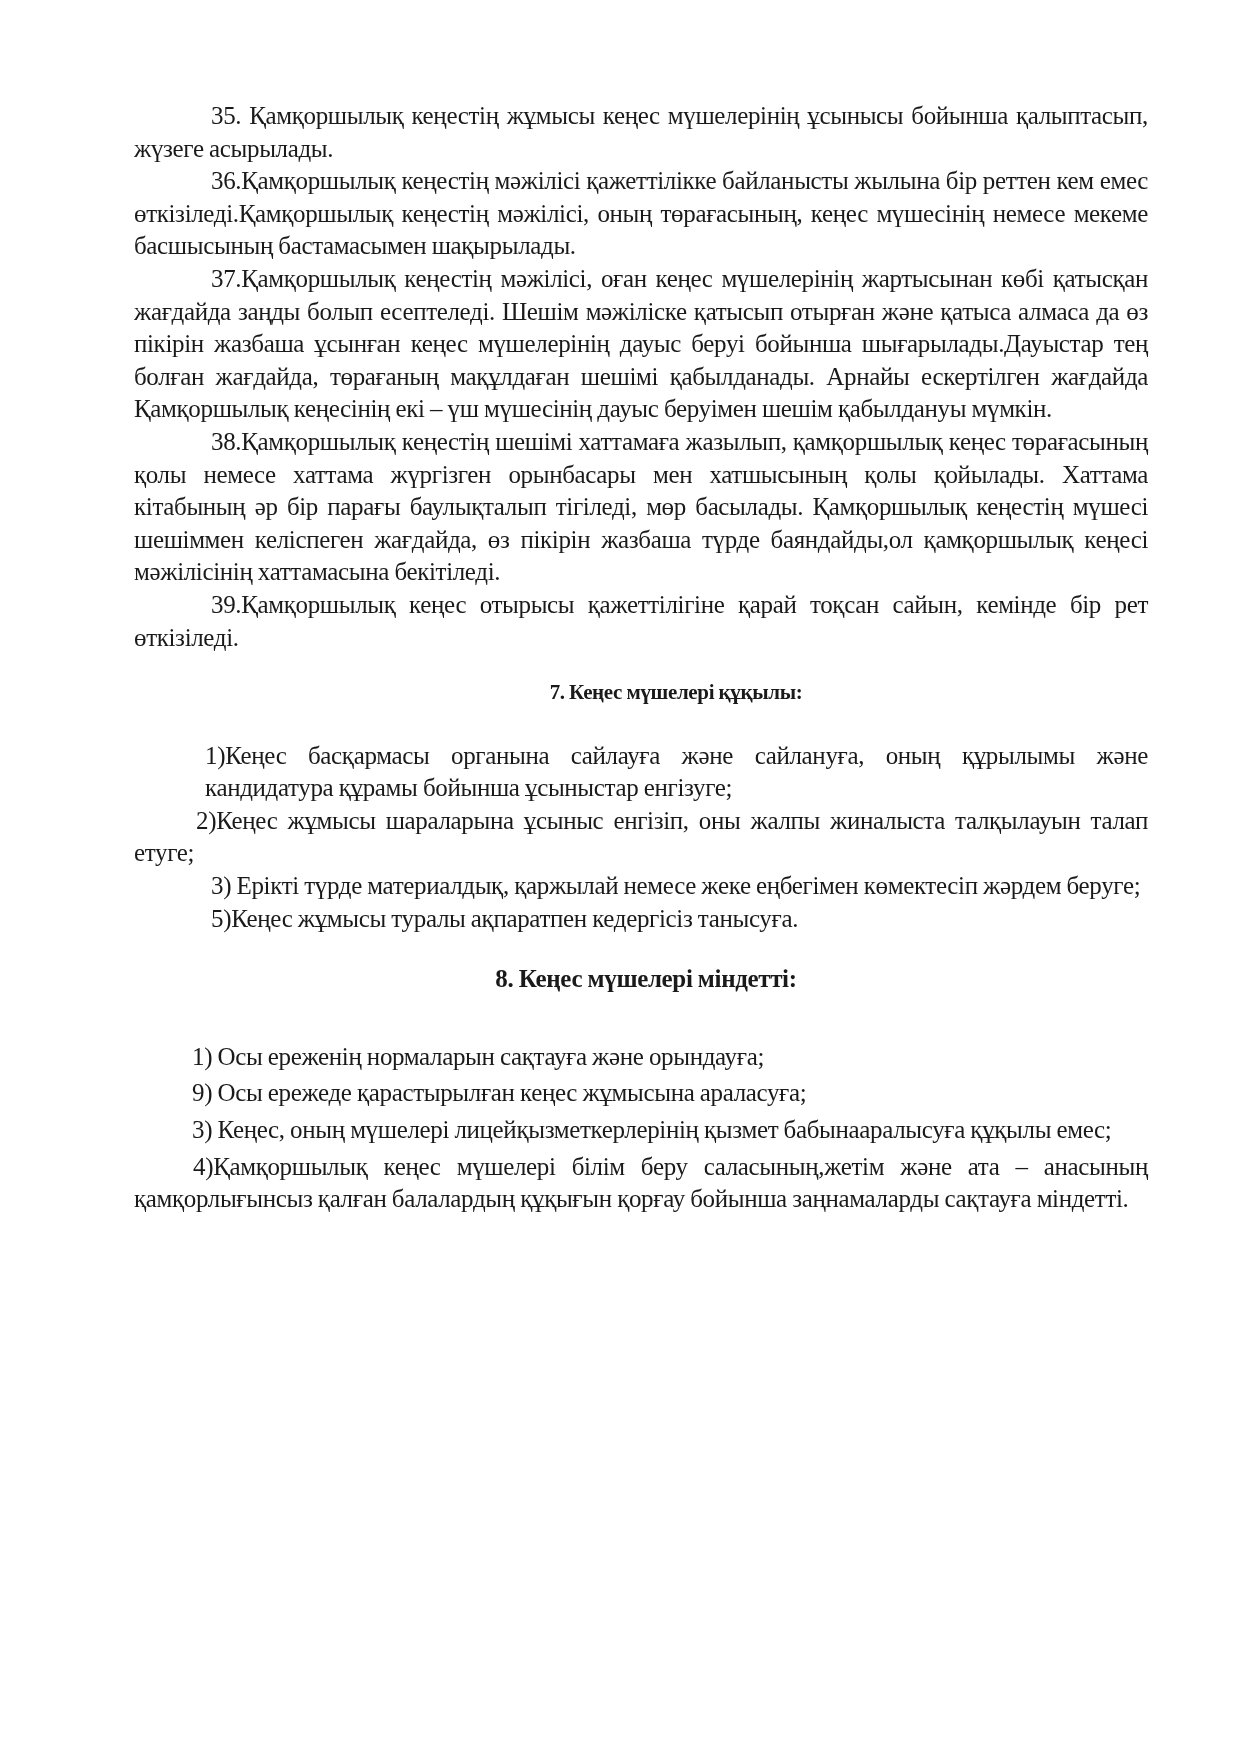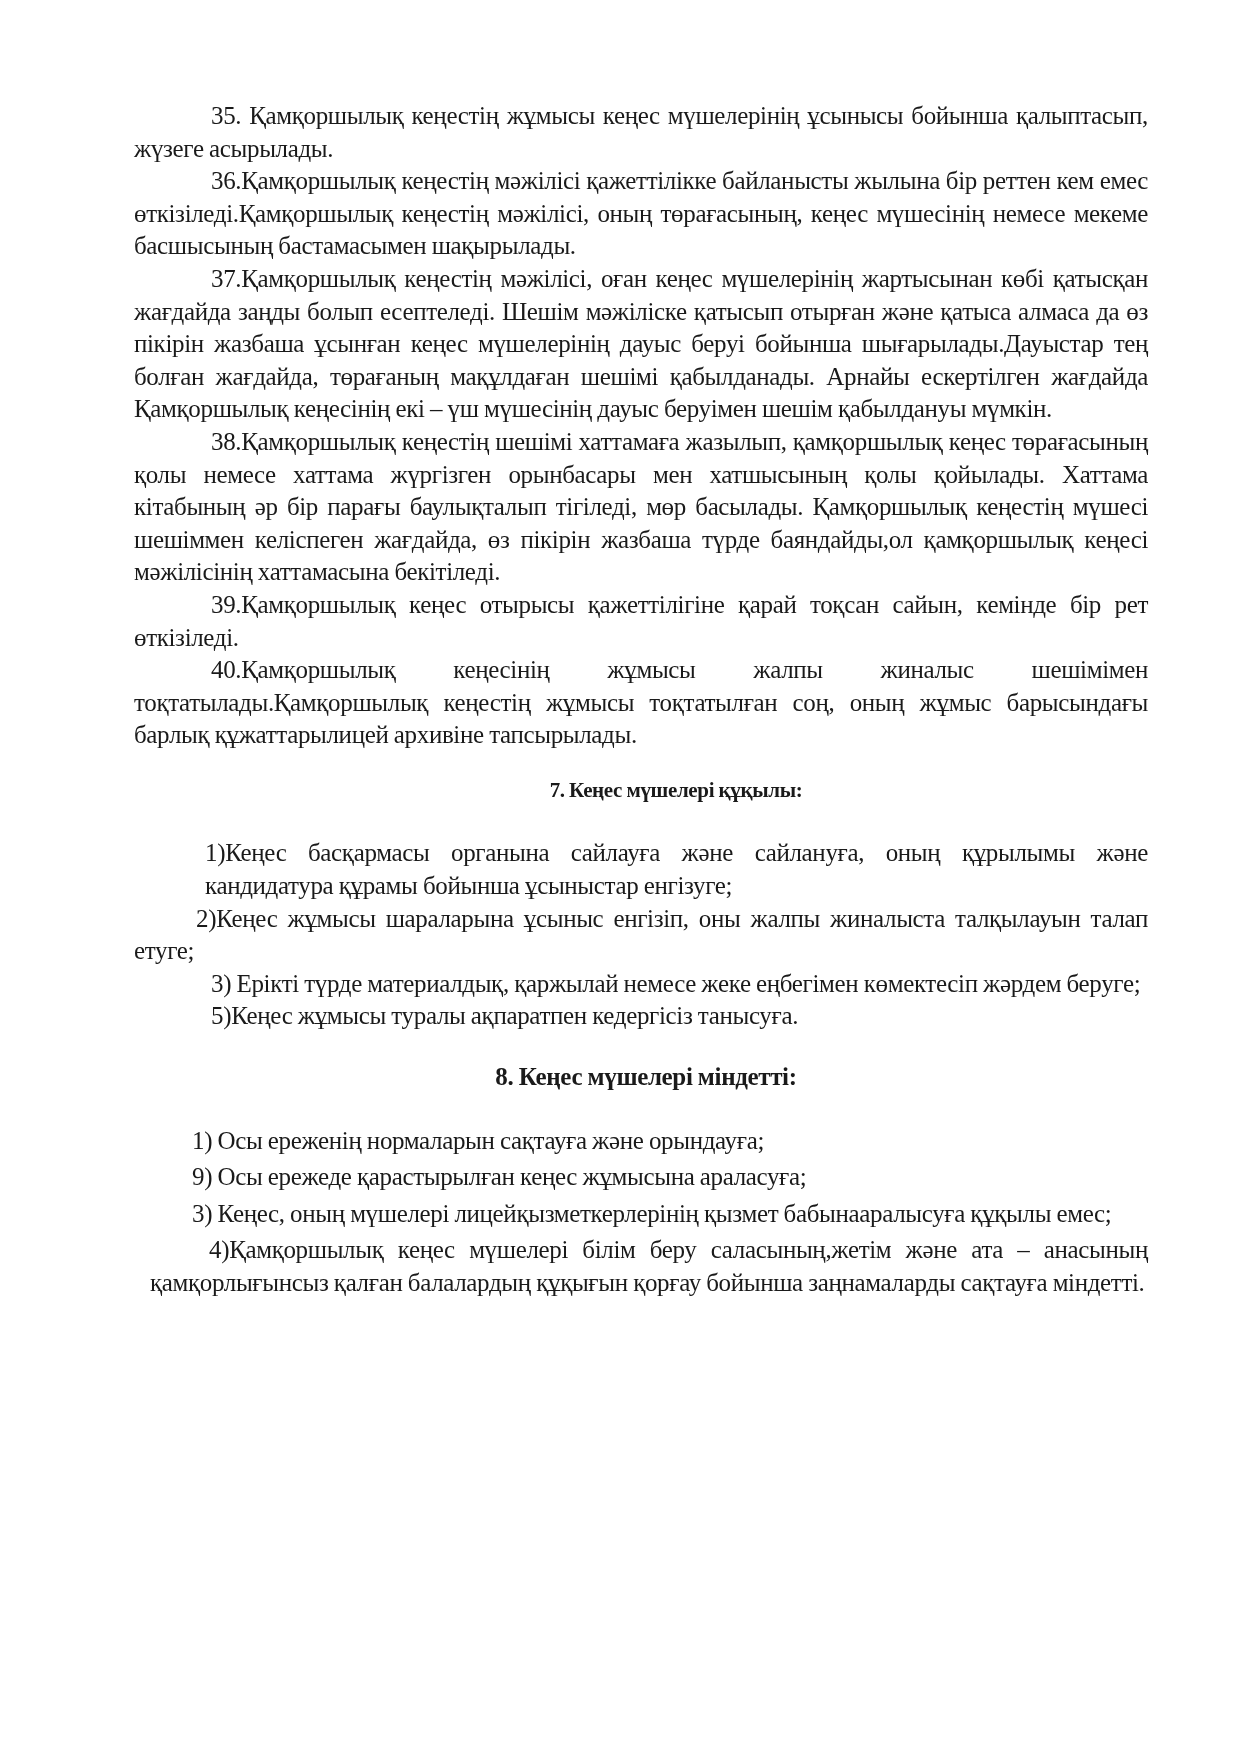--- a/index.html
+++ b/index.html
@@ -36,55 +36,53 @@
       text-align: center;
       text-indent: 0;
     }
     .heading.h7 {
       margin-top: 22px;
       margin-bottom: 31px;
       padding-left: 70px;
     }
     .heading.h8 {
       margin-top: 28px;
-      margin-bottom: 31px;
+      margin-bottom: 45px;
       padding-left: 10px;
     }
     .hang7 {
       margin: 0 0 0 71px;
       text-indent: 0;
       text-align: justify;
     }
     .item7-2 {
       text-indent: 62px;
     }
     .item7-3, .item7-4, .item7-5 {
       text-indent: 77px;
     }
     .hang8 {
       margin: 0 0 4px 58px;
       text-indent: 0;
       text-align: justify;
     }
     .item8-4 {
       text-indent: 59px;
-      margin-left: 16px;
     }
   </style>
 </head>
 <body>
 
 <div class="page">
 
   <p class="para">35. Қамқоршылық кеңестің жұмысы кеңес мүшелерінің ұсынысы бойынша қалыптасып, жүзеге асырылады.</p>
   <p class="para">36.Қамқоршылық кеңестің мәжілісі қажеттілікке байланысты жылына бір реттен кем емес өткізіледі.Қамқоршылық кеңестің мәжілісі, оның төрағасының, кеңес мүшесінің немесе мекеме басшысының  бастамасымен шақырылады.</p>
   <p class="para">37.Қамқоршылық кеңестің мәжілісі, оған кеңес мүшелерінің жартысынан көбі қатысқан жағдайда заңды болып есептеледі. Шешім мәжіліске қатысып отырған және қатыса алмаса да өз пікірін жазбаша ұсынған кеңес мүшелерінің дауыс беруі бойынша шығарылады.Дауыстар тең болған жағдайда, төрағаның мақұлдаған шешімі қабылданады. Арнайы ескертілген жағдайда Қамқоршылық кеңесінің екі – үш мүшесінің дауыс беруімен шешім қабылдануы мүмкін.</p>
   <p class="para">38.Қамқоршылық кеңестің шешімі хаттамаға жазылып, қамқоршылық кеңес төрағасының қолы  немесе хаттама жүргізген  орынбасары мен хатшысының қолы қойылады. Хаттама кітабының әр бір парағы баулықталып тігіледі, мөр басылады. Қамқоршылық кеңестің мүшесі шешіммен келіспеген жағдайда, өз пікірін жазбаша түрде баяндайды,ол қамқоршылық кеңесі мәжілісінің хаттамасына бекітіледі.</p>
   <p class="para">39.Қамқоршылық кеңес отырысы қажеттілігіне қарай тоқсан сайын, кемінде бір рет өткізіледі.</p>
-  <p class="para">40.Қамқоршылық кеңесінің жұмысы жалпы жиналыс шешімімен тоқтатылады.Қамқоршылық кеңестің жұмысы тоқтатылған соң, оның жұмыс барысындағы  барлық құжаттарылицей архивіне тапсырылады.</p>
 
   <h2 class="heading h7" style="font-size:21px;line-height:32.6px;">7. Кеңес мүшелері құқылы:</h2>
 
   <div>
     <p class="hang7">1)Кеңес басқармасы органына сайлауға және сайлануға, оның құрылымы және кандидатура құрамы бойынша ұсыныстар енгізуге;</p>
     <p class="para item7-2">2)Кеңес жұмысы шараларына ұсыныс енгізіп, оны жалпы жиналыста талқылауын талап етуге;</p>
     <p class="para item7-3">3) Ерікті түрде материалдық, қаржылай немесе жеке еңбегімен   көмектесіп жәрдем беруге;</p>
     <p class="para item7-5">5)Кеңес жұмысы туралы ақпаратпен кедергісіз танысуға.</p>
   </div>
 

